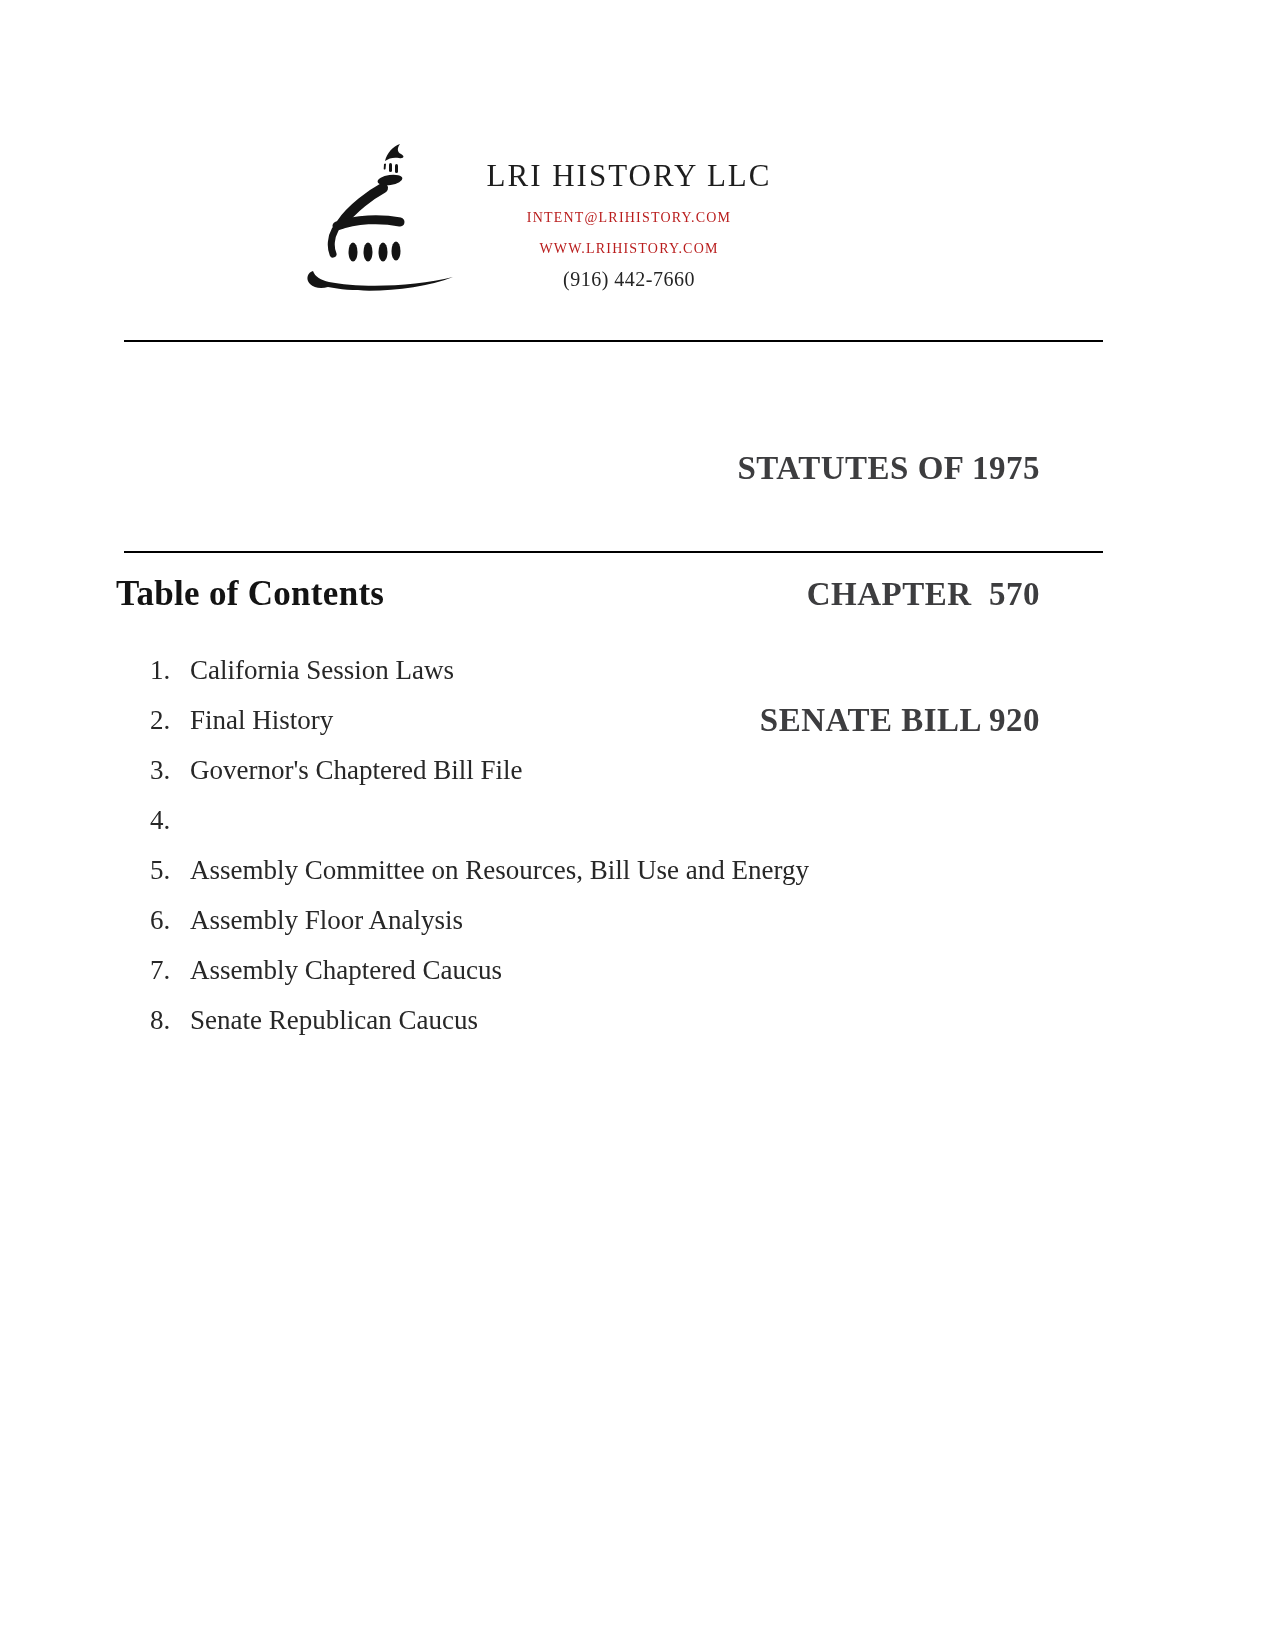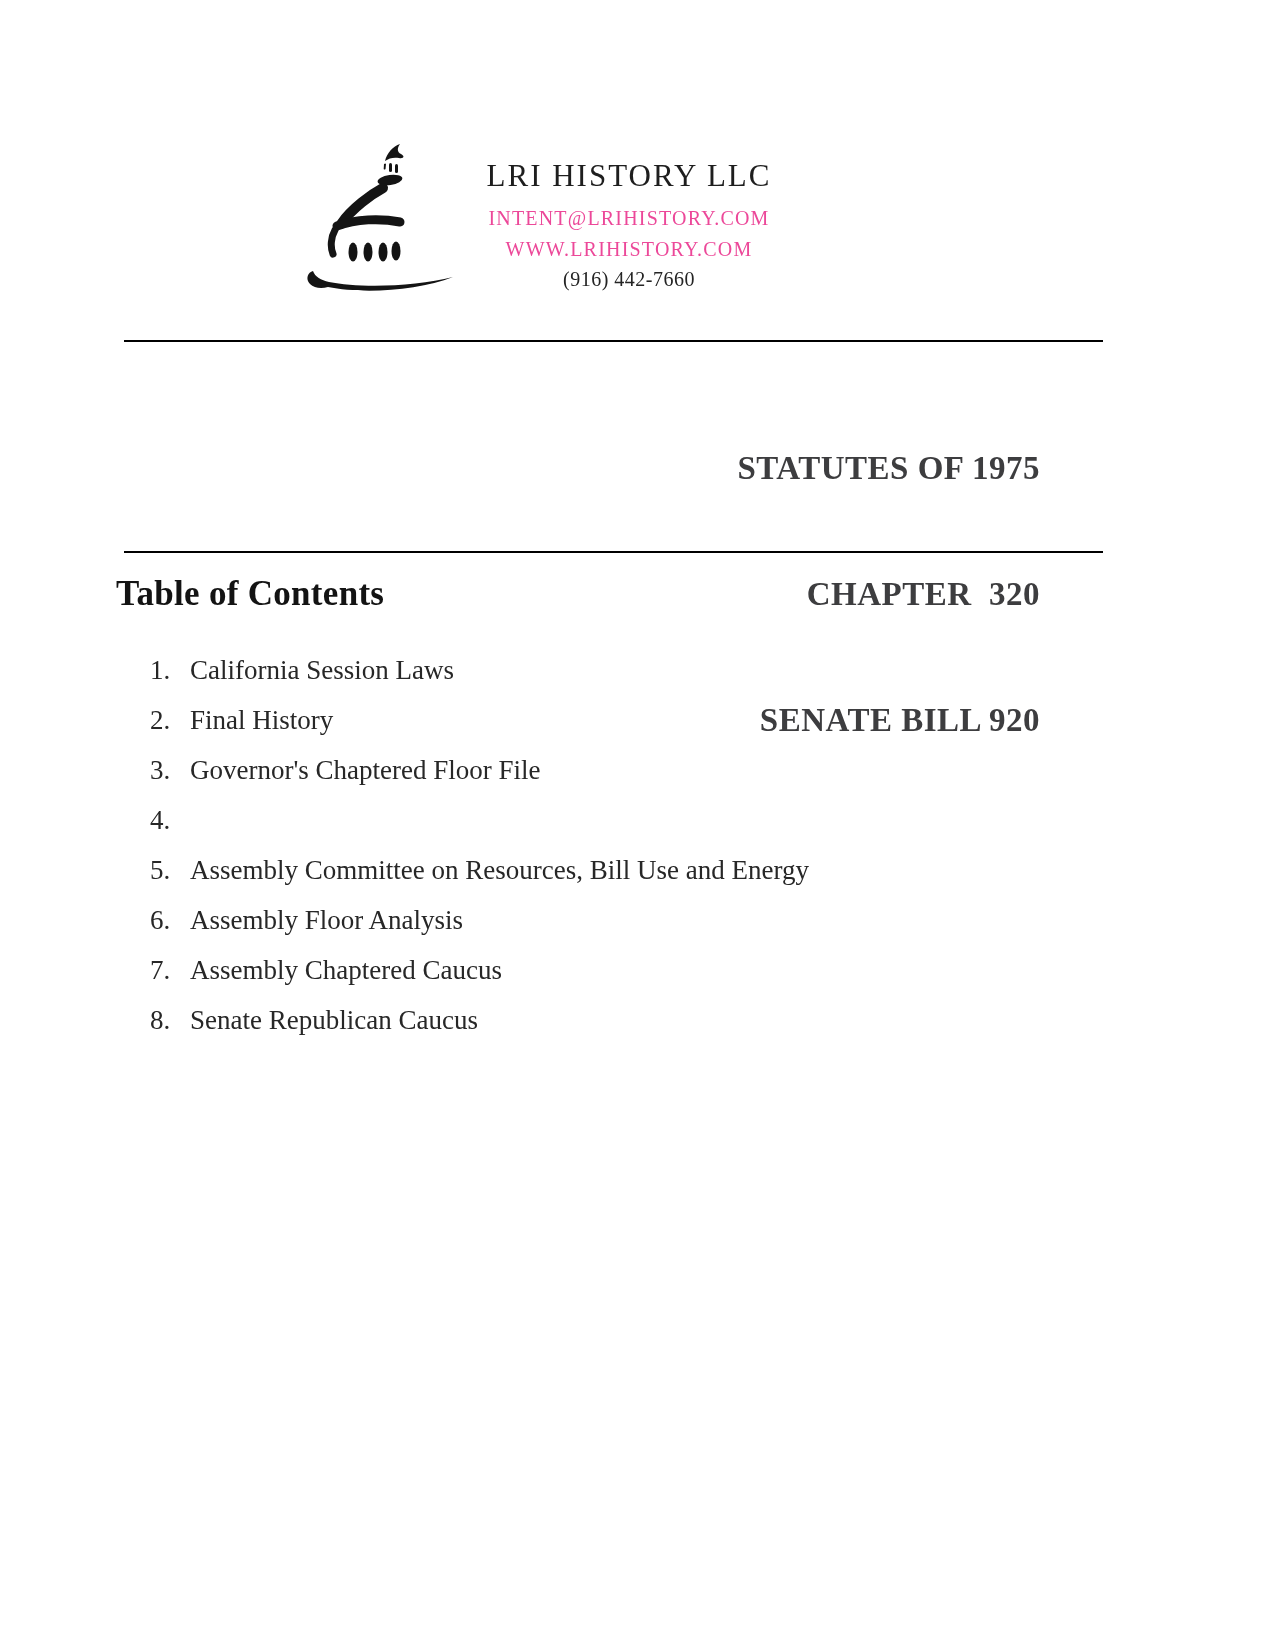--- a/index.html
+++ b/index.html
@@ -35,23 +35,23 @@
   .company {
     font-size: 31px;
     font-weight: normal;
     letter-spacing: 2px;
     color: #1e1e1e;
     line-height: 36px;
     margin-bottom: 14px;
     white-space: nowrap;
   }
   .contact-line {
-    font-size: 20px;
+    font-size: 14px;
     letter-spacing: 1.2px;
-    color: #ec4899;
+    color: #b91c1c;
     line-height: 20px;
     margin-bottom: 11px;
     white-space: nowrap;
   }
   .phone-line {
     font-size: 20px;
     letter-spacing: 0.5px;
     color: #242424;
     line-height: 19px;
     white-space: nowrap;
@@ -148,39 +148,39 @@
       <div class="contact-line">INTENT@LRIHISTORY.COM</div>
       <div class="contact-line">WWW.LRIHISTORY.COM</div>
       <div class="phone-line">(916) 442-7660</div>
     </div>
   </header>
 
   <div class="rule rule-top"></div>
 
   <section class="reference">
     <div>STATUTES OF 1975</div>
-    <div>CHAPTER  320</div>
+    <div>CHAPTER  570</div>
     <div>SENATE BILL 920</div>
   </section>
 
   <div class="rule rule-bottom"></div>
 
   <h2 class="toc-title">Table of Contents</h2>
   <ol class="toc-list">
       <li class="toc-item">
         <span class="toc-num">1.</span>
         <span class="toc-label">California Session Laws</span>
       </li>
       <li class="toc-item">
         <span class="toc-num">2.</span>
         <span class="toc-label">Final History</span>
       </li>
       <li class="toc-item">
         <span class="toc-num">3.</span>
-        <span class="toc-label">Governor's Chaptered Floor File</span>
+        <span class="toc-label">Governor's Chaptered Bill File</span>
       </li>
       <li class="toc-item">
         <span class="toc-num">4.</span>
       </li>
       <li class="toc-item">
         <span class="toc-num">5.</span>
         <span class="toc-label">Assembly Committee on Resources, Bill Use and Energy</span>
       </li>
       <li class="toc-item">
         <span class="toc-num">6.</span>

